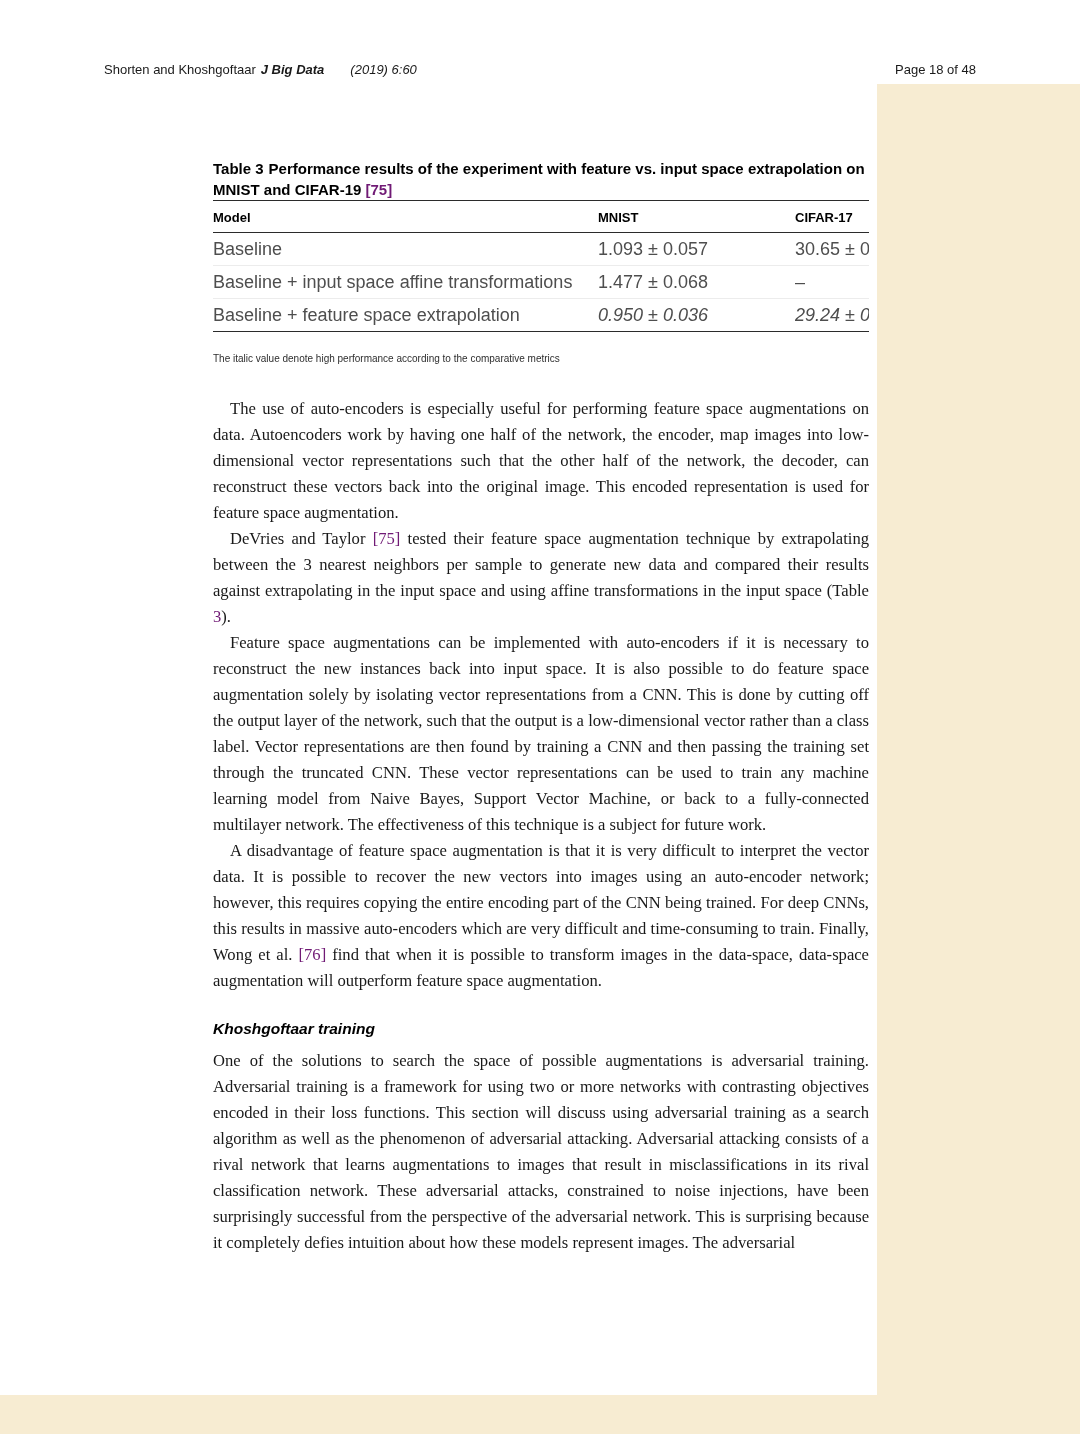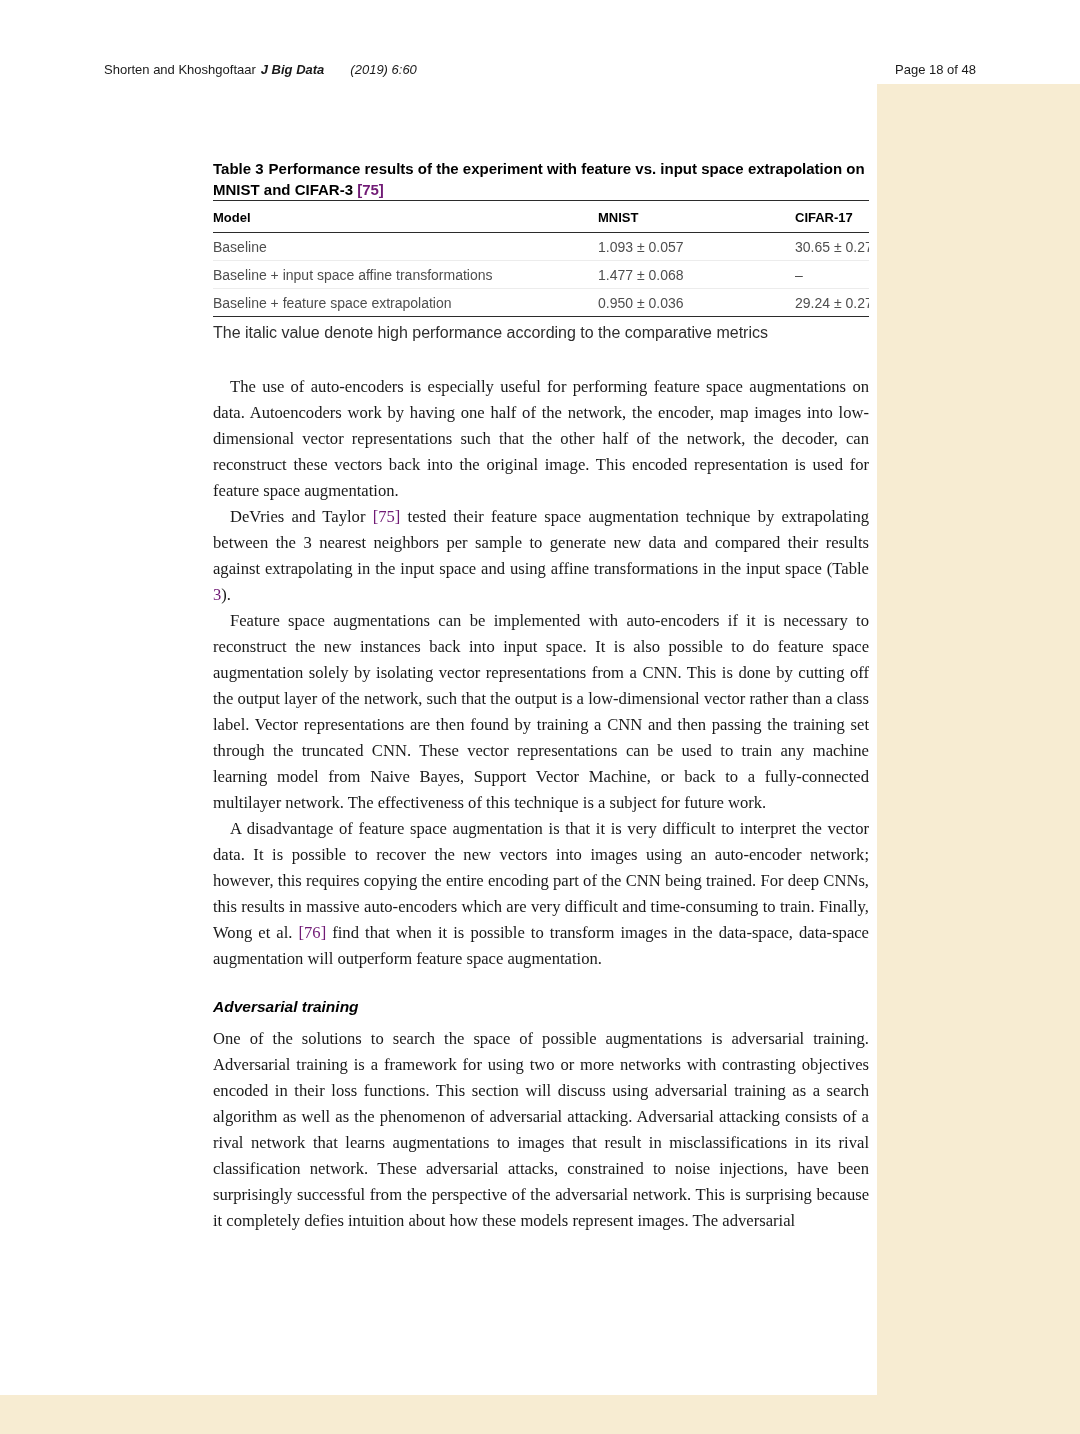--- a/index.html
+++ b/index.html
@@ -40,29 +40,29 @@
   }
   table.table3 col.c1 { width: 385px; }
   table.table3 col.c2 { width: 197px; }
   table.table3 col.c3 { width: 74px; }
   table.table3 th {
     text-align: left; font-size: 13px; color: #000;
     padding: 9px 0 7px;
     border-top: 1.5px solid #2b2b2b; border-bottom: 1px solid #2b2b2b;
   }
   table.table3 td {
-    font-size: 14px; color: #4e4e4e; padding: 6px 0 5px;
+    font-size: 18px; color: #4e4e4e; padding: 6px 0 5px;
     border-bottom: 1px solid #ececec; white-space: nowrap; overflow: hidden;
   }
   table.table3 tbody tr:last-child td { border-bottom: 1px solid #2b2b2b; }
-  tr.highlight-row td.val { }
+  tr.highlight-row td.val { font-style: italic; }
   .table-footnote {
-    margin-top: 7px;
+    margin-top: 21px;
     font-family: "Liberation Sans", sans-serif;
-    font-size: 16px; color: #2e2e2e;
+    font-size: 10px; color: #2e2e2e;
   }
 
   
   .body-text { margin-top: 32px; font-size: 16.6px; line-height: 26px; text-align: justify; }
   .body-text p { margin: 0; hyphens: auto; -webkit-hyphens: auto; }
   .body-text p.indent { text-indent: 17px; }
   .section-heading {
     margin-top: 22px; margin-bottom: 6px;
     font-family: "Liberation Sans", sans-serif;
     font-weight: bold; font-style: italic; font-size: 15.5px; color: #000;
@@ -78,21 +78,21 @@
 <header class="page-header">
   <span>
     <span>Shorten and Khoshgoftaar</span><span class="journal-name">J Big Data</span><span class="citation">(2019) 6:60</span>
   </span>
   <span>Page 18 of 48</span>
 </header>
 
 <main class="content">
 
   <div class="table-caption">
-    <span class="caption-label">Table 3</span><span>Performance results of the experiment with feature vs. input space extrapolation on MNIST and CIFAR-3 </span><span class="ref">[75]</span>
+    <span class="caption-label">Table 3</span><span>Performance results of the experiment with feature vs. input space extrapolation on MNIST and CIFAR-19 </span><span class="ref">[75]</span>
   </div>
 
   <table class="table3">
     <colgroup>
         <col class="c1">
         <col class="c2">
         <col class="c3">
       </colgroup>
     <thead>
       <tr>
@@ -124,18 +124,18 @@
 
   <div class="body-text">
     <p class="indent">The use of auto-encoders is especially useful for performing feature space augmentations on data. Autoencoders work by having one half of the network, the encoder, map images into low-dimensional vector representations such that the other half of the network, the decoder, can reconstruct these vectors back into the original image. This encoded representation is used for feature space augmentation.</p>
 
     <p class="indent"><span>DeVries and Taylor </span><span class="ref">[75]</span><span> tested their feature space augmentation technique by extrapolating between the 3 nearest neighbors per sample to generate new data and compared their results against extrapolating in the input space and using affine transformations in the input space (Table </span><span class="ref">3</span><span>).</span></p>
 
     <p class="indent">Feature space augmentations can be implemented with auto-encoders if it is necessary to reconstruct the new instances back into input space. It is also possible to do feature space augmentation solely by isolating vector representations from a CNN. This is done by cutting off the output layer of the network, such that the output is a low-dimensional vector rather than a class label. Vector representations are then found by training a CNN and then passing the training set through the truncated CNN. These vector representations can be used to train any machine learning model from Naive Bayes, Support Vector Machine, or back to a fully-connected multilayer network. The effectiveness of this technique is a subject for future work.</p>
 
     <p class="indent"><span>A disadvantage of feature space augmentation is that it is very difficult to interpret the vector data. It is possible to recover the new vectors into images using an auto-encoder network; however, this requires copying the entire encoding part of the CNN being trained. For deep CNNs, this results in massive auto-encoders which are very difficult and time-consuming to train. Finally, Wong et al. </span><span class="ref">[76]</span><span> find that when it is possible to transform images in the data-space, data-space augmentation will outperform feature space augmentation.</span></p>
 
-    <h3 class="section-heading">Adversarial training</h3>
+    <h3 class="section-heading">Khoshgoftaar training</h3>
 
     <p>One of the solutions to search the space of possible augmentations is adversarial training. Adversarial training is a framework for using two or more networks with contrasting objectives encoded in their loss functions. This section will discuss using adversarial training as a search algorithm as well as the phenomenon of adversarial attacking. Adversarial attacking consists of a rival network that learns augmentations to images that result in misclassifications in its rival classification network. These adversarial attacks, constrained to noise injections, have been surprisingly successful from the perspective of the adversarial network. This is surprising because it completely defies intuition about how these models represent images. The adversarial</p>
   </div>
 
 </main>
 
 </body></html>

